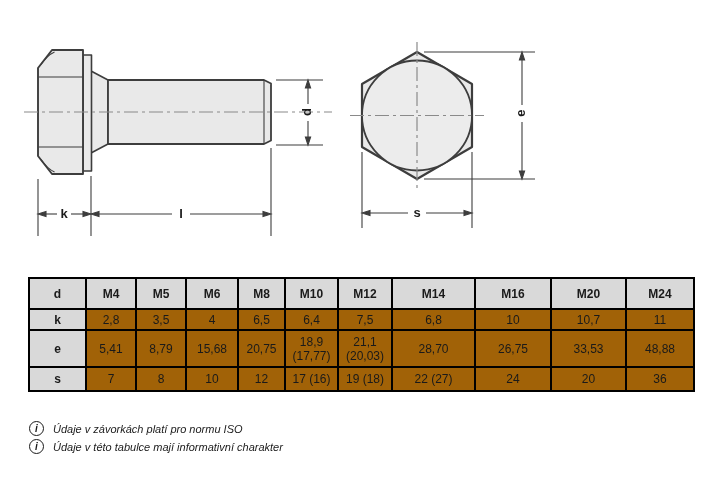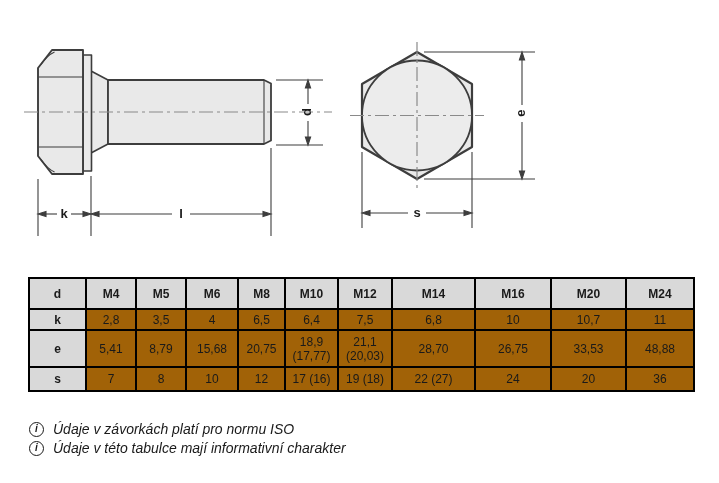--- a/index.html
+++ b/index.html
@@ -52,21 +52,21 @@
     display: inline-flex;
     align-items: center;
     justify-content: center;
     font-size: 10px;
     font-weight: bold;
     font-style: italic;
     line-height: 1;
   }
   .footnote-text {
     font-style: italic;
-    font-size: 14px;
+    font-size: 11px;
   }
 </style>
 </head>
 <body>
 
 <div class="page">
 
   <svg class="drawing-svg" width="719" height="272" viewBox="0 0 719 272">
 
     <g stroke="#3d3d3d" fill="#e9e9e9" stroke-linejoin="round">

